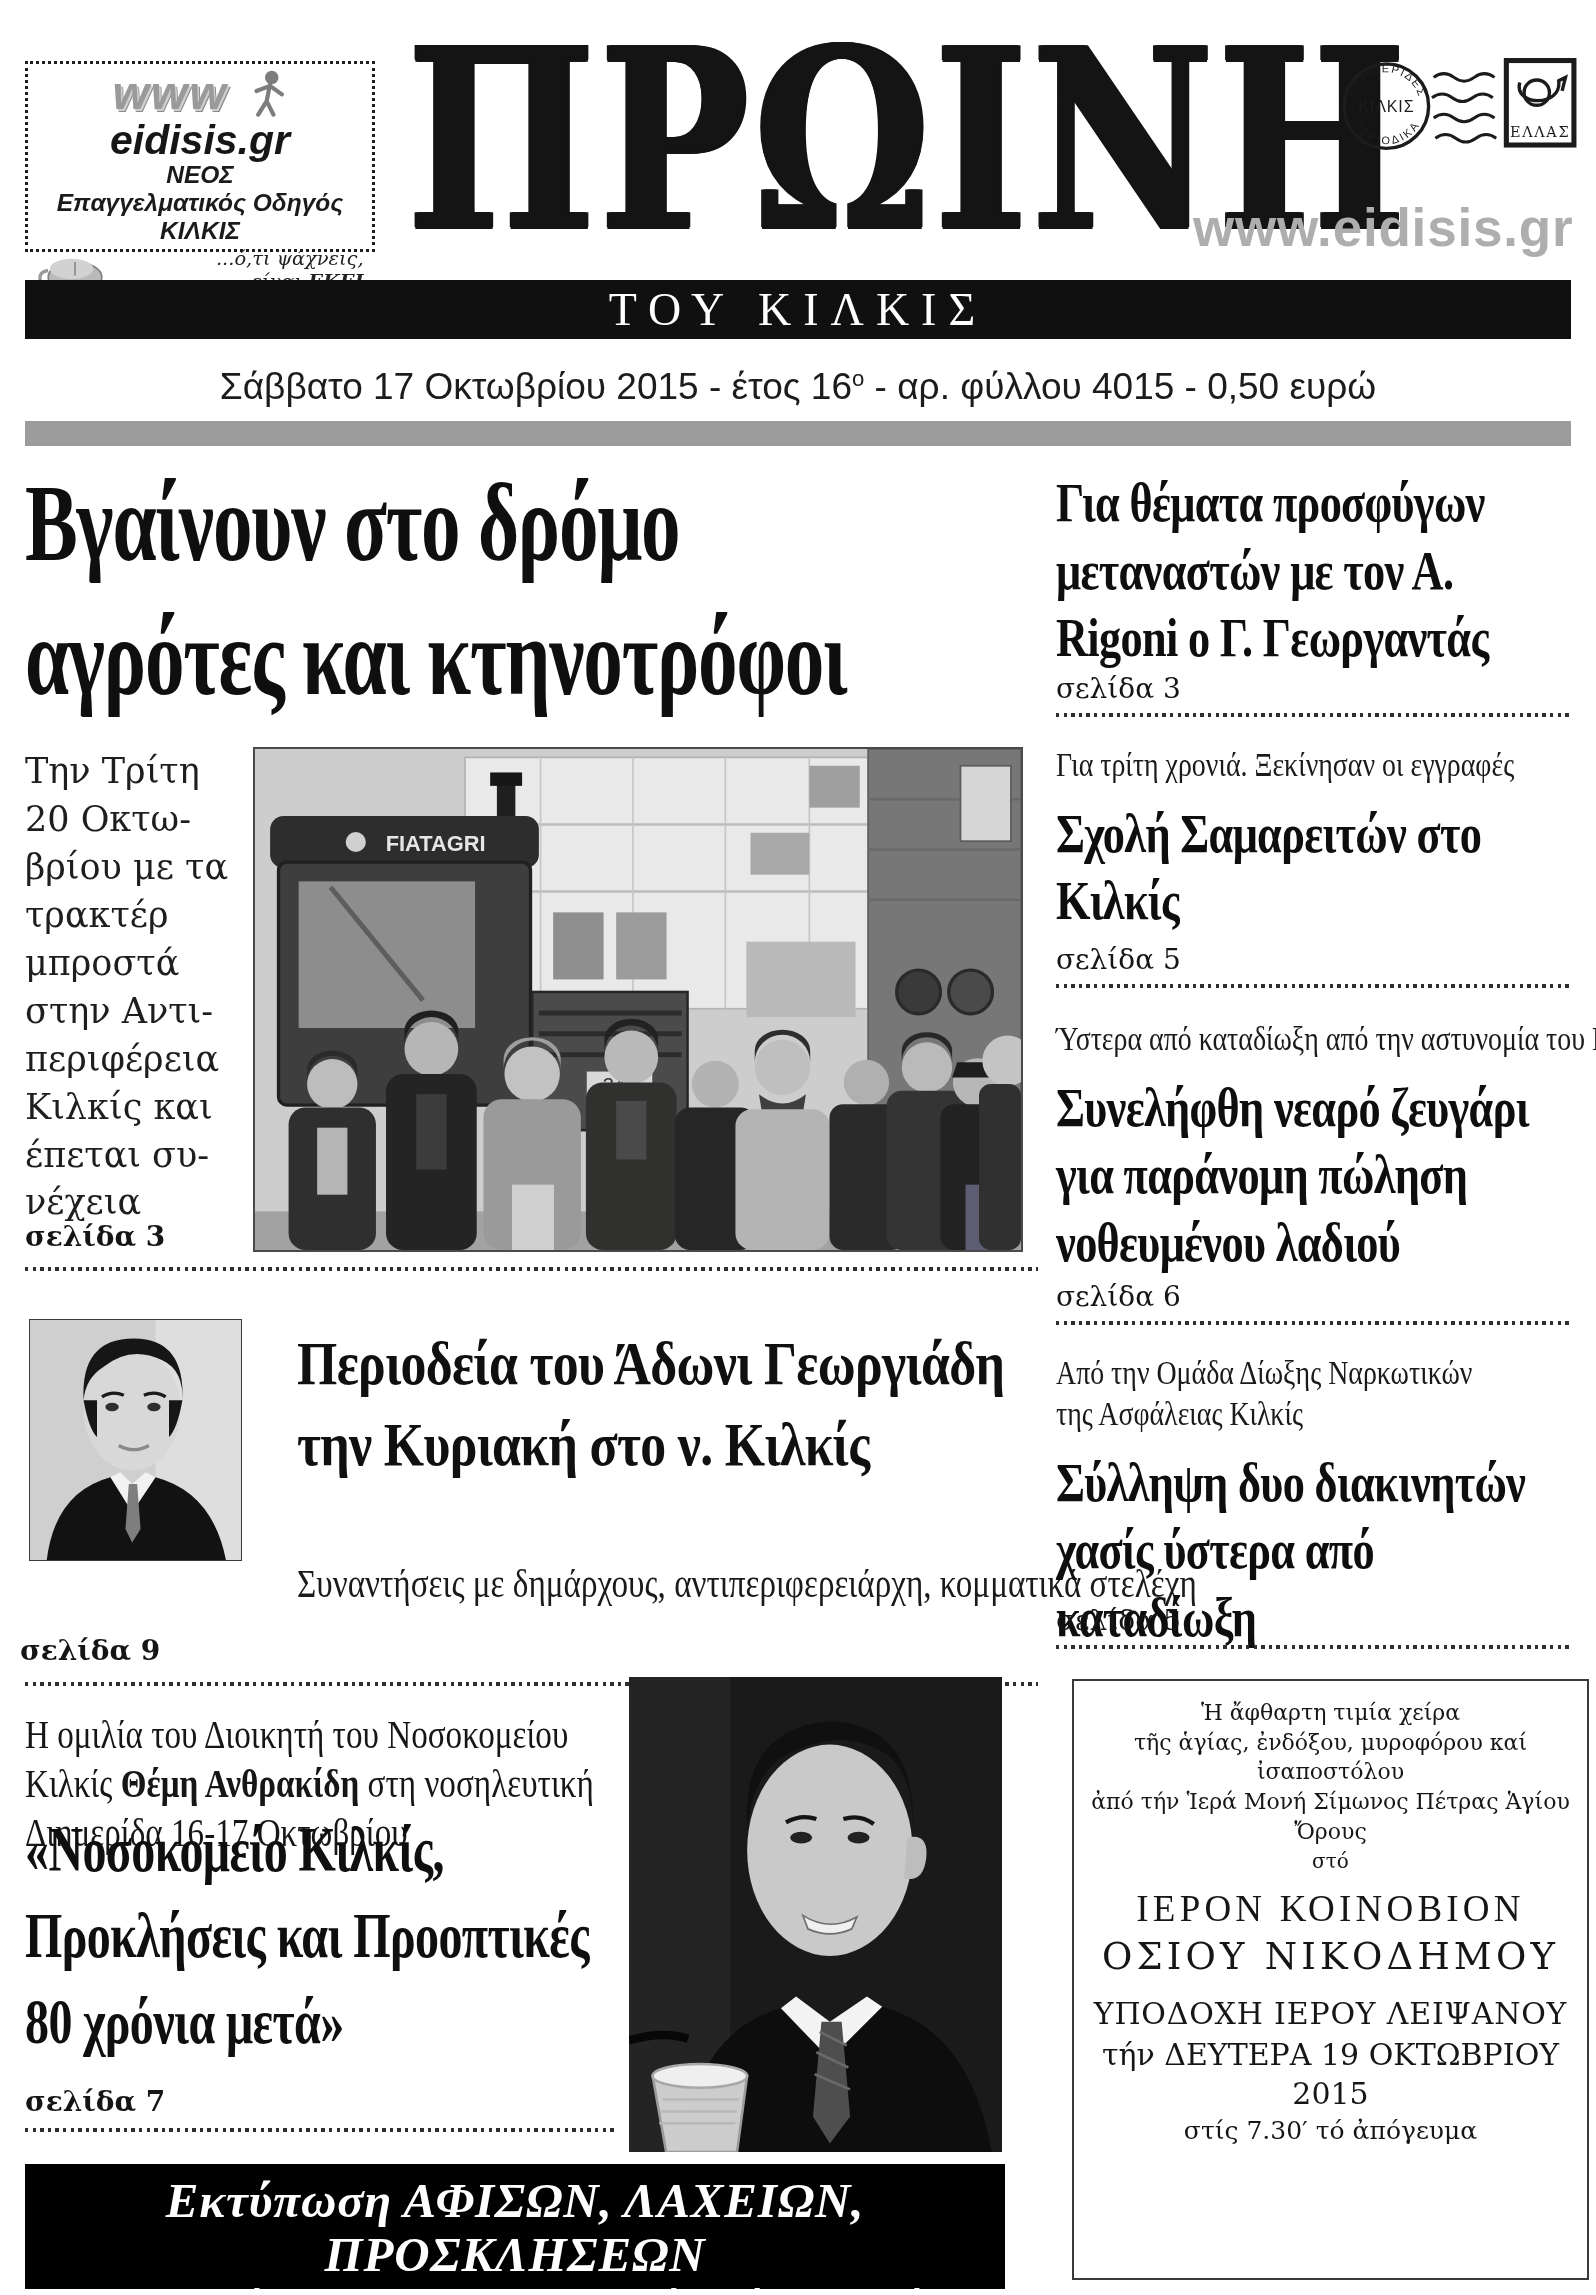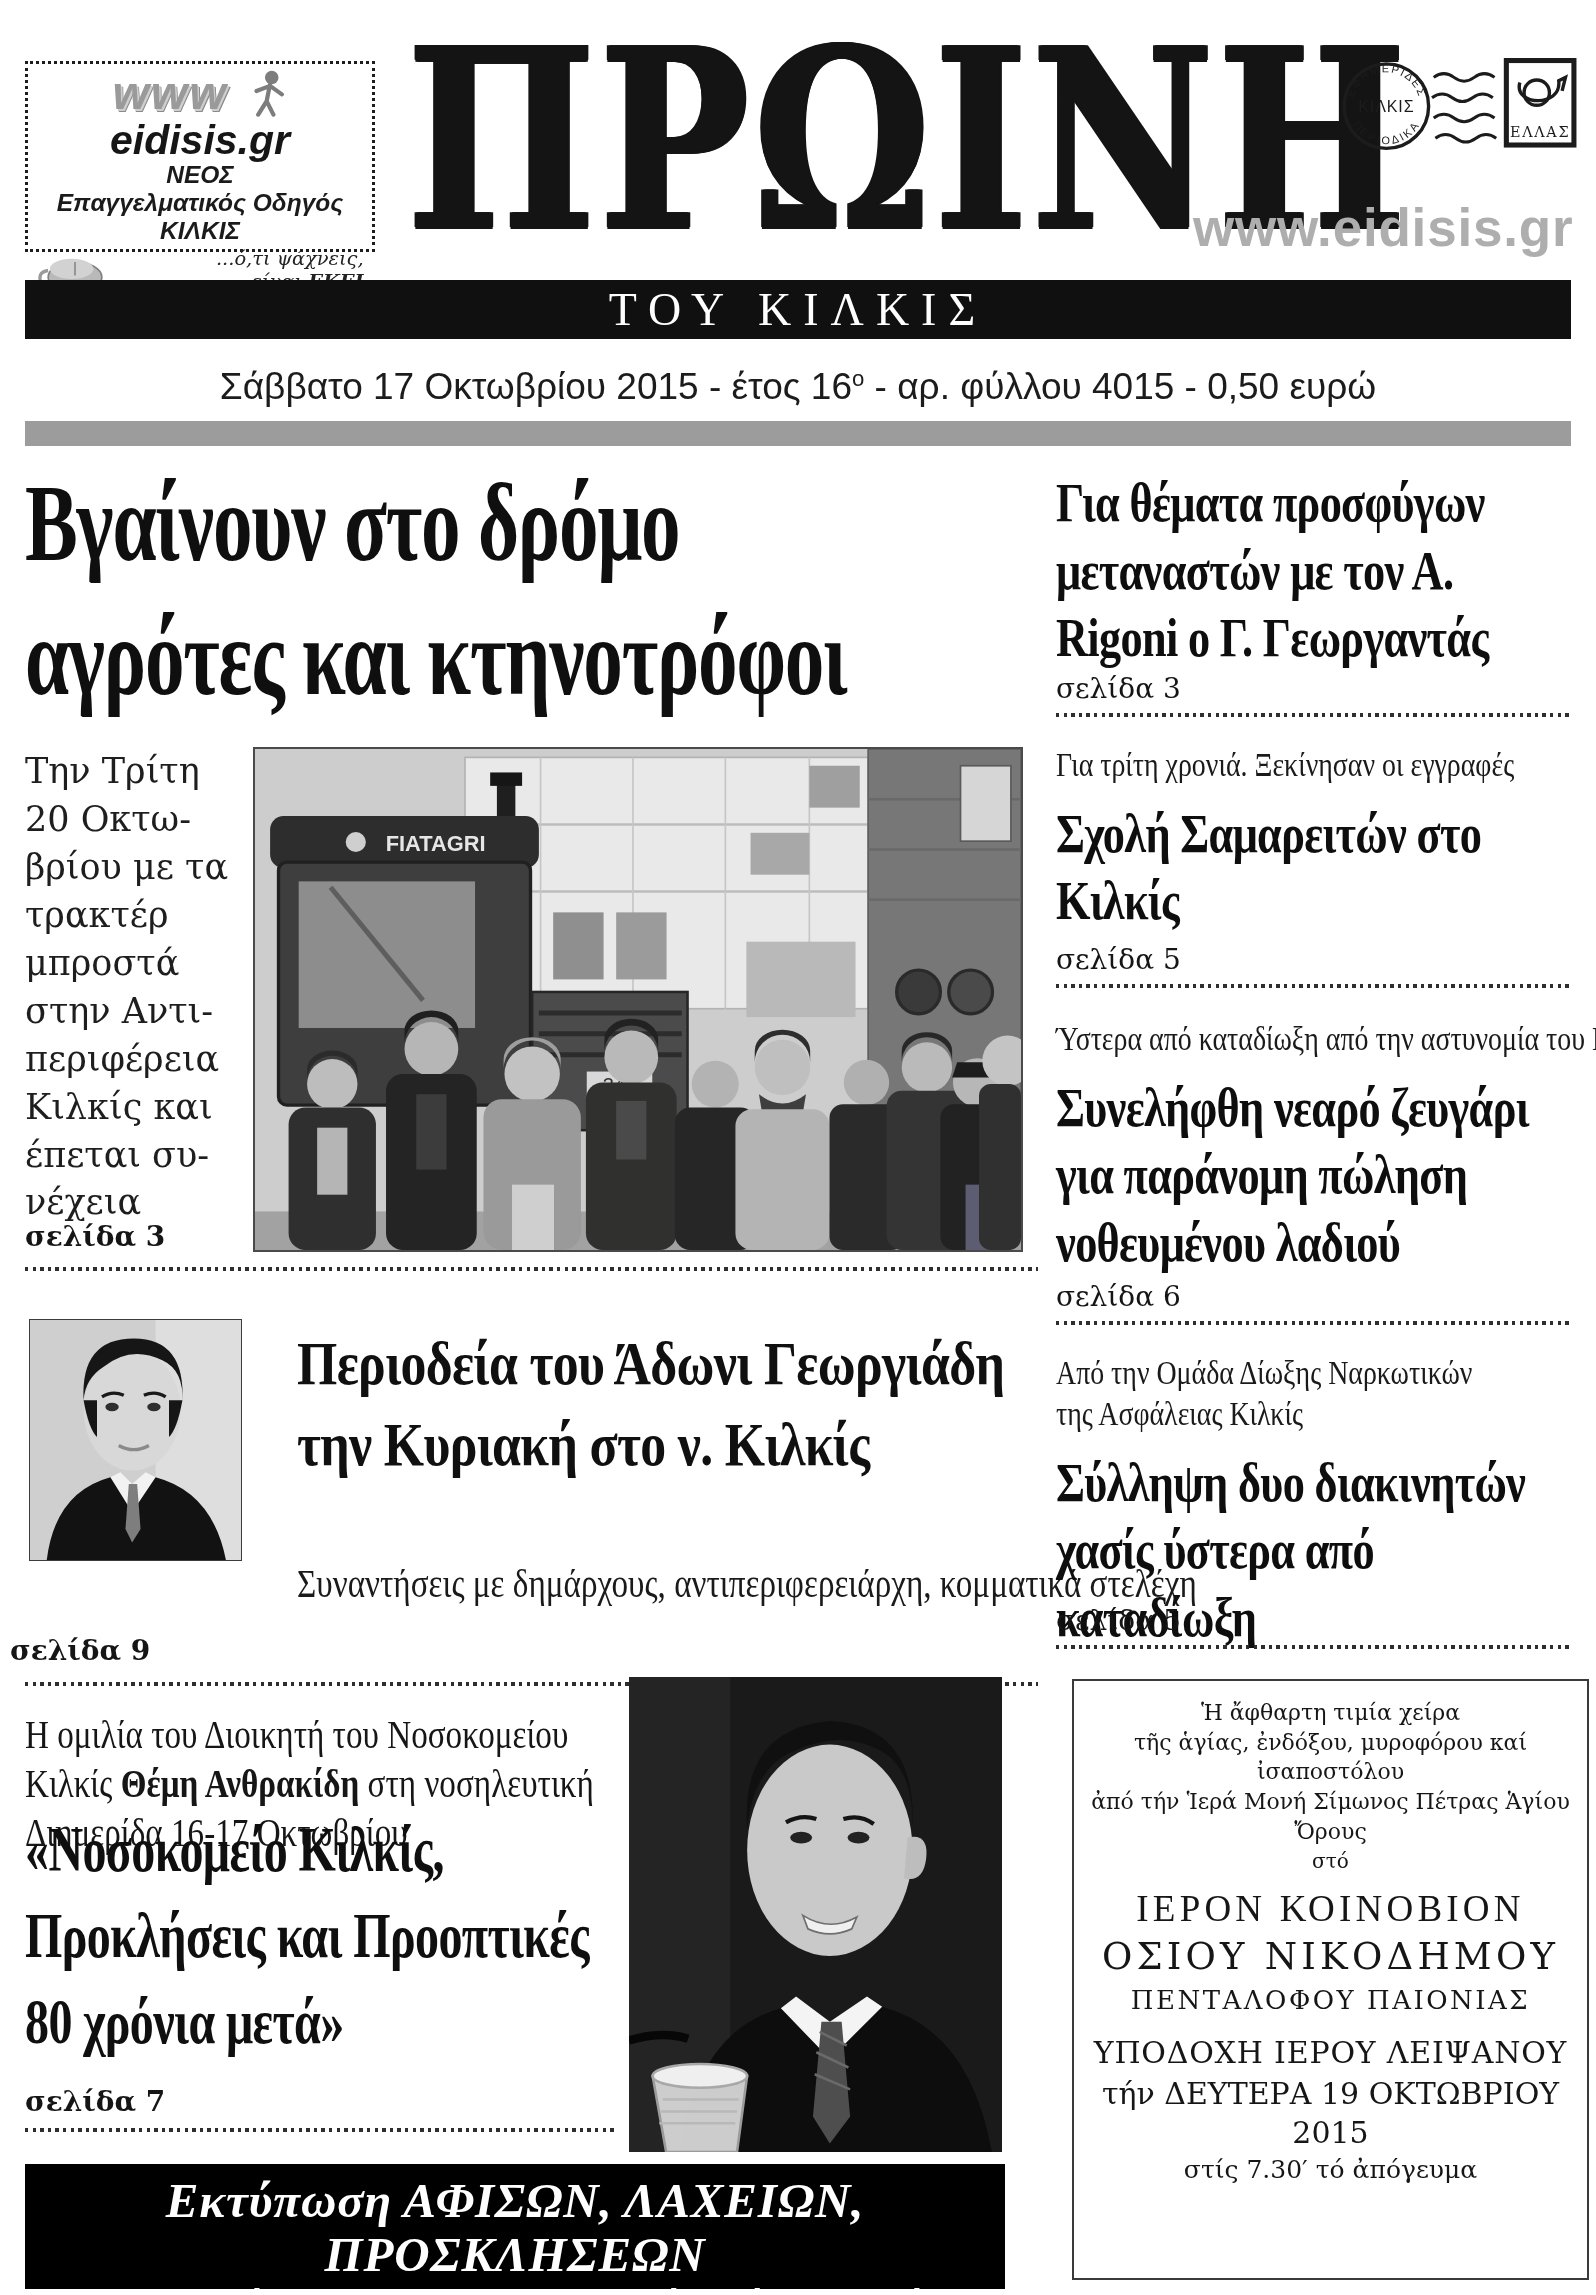--- a/index.html
+++ b/index.html
@@ -302,21 +302,21 @@
     <path d="M20 287 Q30 206 96 188 L122 200 L150 188 Q218 206 234 287 Z" fill="#121212"></path>
     <path d="M96 188 L122 230 L150 188 L138 182 L122 196 L108 182 Z" fill="#f2f2f2"></path>
     <path d="M118 196 L128 196 L132 250 L122 266 L114 250 Z" fill="#7e7e7e"></path>
   </svg>
 
   <div class="abs geo-headline">
     <div>Περιοδεία του Άδωνι Γεωργιάδη</div>
     <div>την Κυριακή στο ν. Κιλκίς</div>
   </div>
   <div class="abs geo-sub">Συναντήσεις με δημάρχους, αντιπεριφερειάρχη, κομματικά στελέχη</div>
-  <div class="abs pageref b" style="left:10px;top:1637px;">σελίδα 9</div>
+  <div class="abs pageref b" style="left:20px;top:1637px;">σελίδα 9</div>
   <div class="abs dotted" style="left:25px;top:1682px;width:1013px;"></div>
 
   <div class="abs hosp-kicker">
     <span>Η ομιλία του Διοικητή του Νοσοκομείου Κιλκίς </span><b>Θέμη Ανθρακίδη</b><span> στη νοσηλευτική Διημερίδα 16-17 Οκτωβρίου</span>
   </div>
   <div class="abs hosp-headline">
     <div>«Νοσοκομείο Κιλκίς,</div>
     <div>Προκλήσεις και Προοπτικές</div>
     <div>80 χρόνια μετά»</div>
   </div>
@@ -392,21 +392,20 @@
       </div>
     </div>
 
     <div class="monastery">
       <div class="m-s">Ἡ ἄφθαρτη τιμία χείρα</div>
       <div class="m-s">τῆς ἁγίας, ἐνδόξου, μυροφόρου καί ἰσαποστόλου</div>
       <div class="m-s">ἀπό τήν Ἱερά Μονή Σίμωνος Πέτρας Ἁγίου Ὄρους</div>
       <div class="m-sto">στό</div>
       <div class="m-big" style="margin-top:8.4px;font-family:Liberation Serif, serif;">ΙΕΡΟΝ ΚΟΙΝΟΒΙΟΝ</div>
       <div class="m-big">ΟΣΙΟΥ ΝΙΚΟΔΗΜΟΥ</div>
-      <div class="m-med">ΠΕΝΤΑΛΟΦΟΥ  ΠΑΙΟΝΙΑΣ</div>
       <div class="m-ev">ΥΠΟΔΟΧΗ  ΙΕΡΟΥ  ΛΕΙΨΑΝΟΥ</div>
       <div class="m-ev2">τήν ΔΕΥΤΕΡΑ  19  ΟΚΤΩΒΡΙΟΥ  2015</div>
       <div class="m-time">στίς  7.30′  τό  ἀπόγευμα</div>
 
     </div>
 
   </div>
 
 </div>
 

